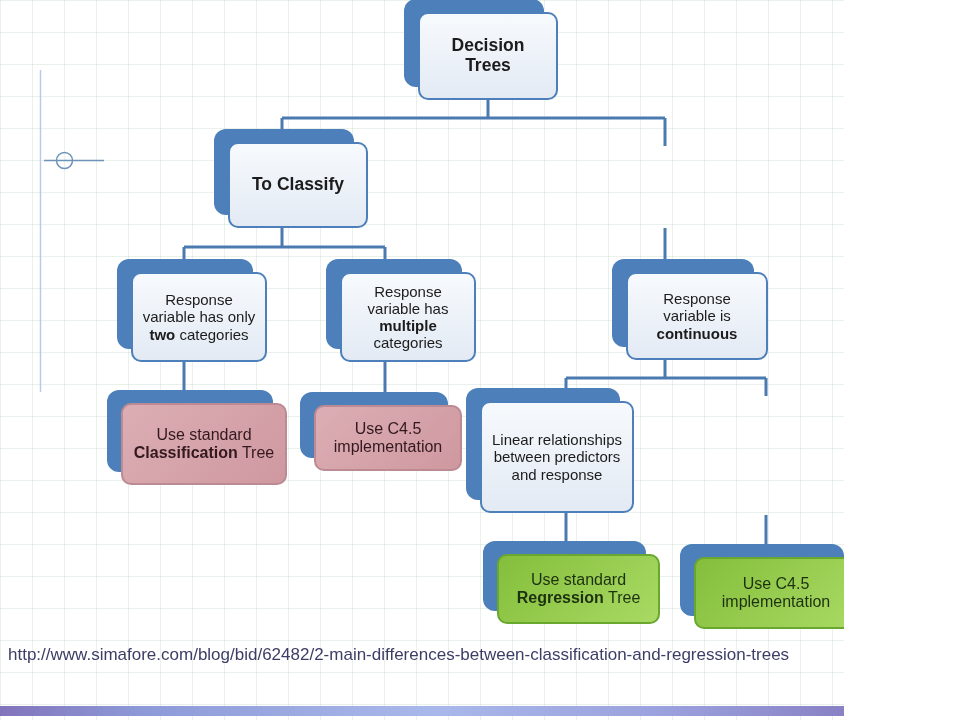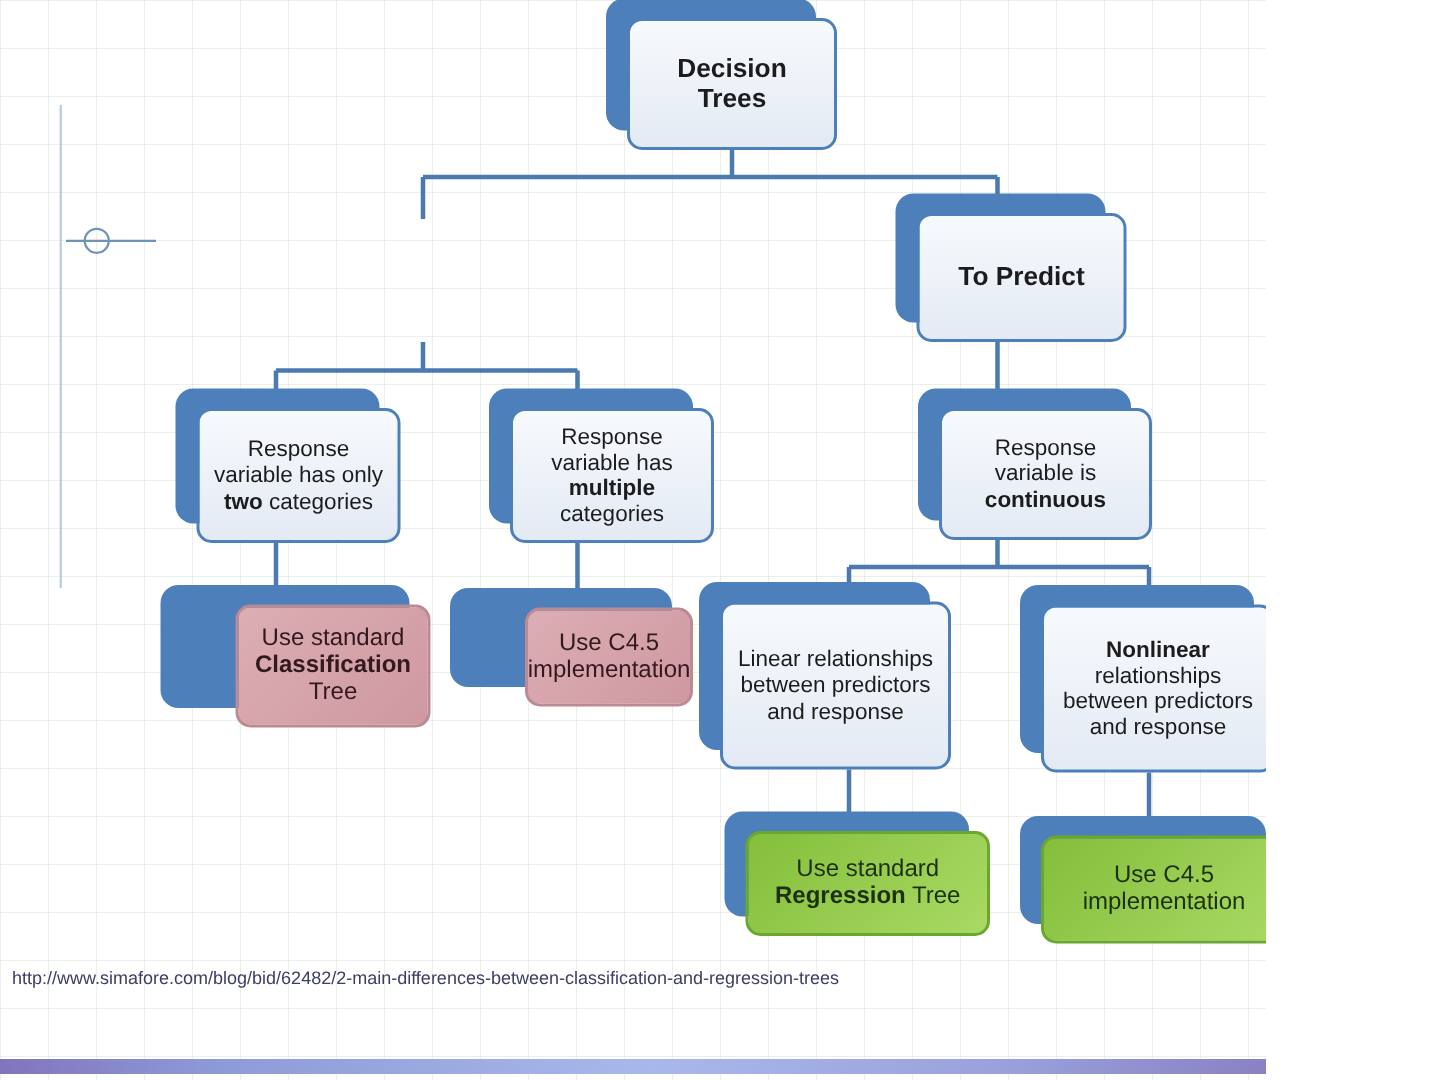--- a/index.html
+++ b/index.html
@@ -18,24 +18,24 @@
   .node .front{position:absolute;left:0;top:0;right:0;bottom:0;
     background:linear-gradient(180deg,#f7fafd 0%,#e3eaf4 100%);
     border:2px solid #4d80ba;border-radius:10px;
     display:flex;align-items:center;justify-content:center;text-align:center;
     padding:4px 9px;box-sizing:border-box;line-height:1.14;}
   .lvl1 .front{font-size:17.5px;font-weight:600;}
   .mid  .front{font-size:15px;}
   .leaf .front{font-size:16px;}
   .front b{font-weight:700;}
   .front.pink{background:linear-gradient(135deg,#dcaeb4 0%,#cf98a0 100%);
-    border-color:#bb8a92;color:#33191f;margin-left:36px;}
+    border-color:#bb8a92;color:#33191f;}
   .front.green{background:linear-gradient(135deg,#84be3b 0%,#a9da64 100%);
     border-color:#6aa72e;color:#1d3110;align-items:center;}
-  .footer-url{position:absolute;left:8px;top:645px;font-size:12px;color:#3d3d66;white-space:nowrap;}
+  .footer-url{position:absolute;left:8px;top:645px;font-size:17px;color:#3d3d66;white-space:nowrap;}
   .page-number{position:absolute;left:853px;top:704px;font-size:17px;color:#42426a;}
   .bottom-bar{position:absolute;left:0;top:706px;width:960px;height:10px;
     background:linear-gradient(90deg,#8274bc 0%,#8d9ad8 15%,#a9b8ea 45%,#9aa0dc 70%,#7d6db5 100%);}
 </style>
 </head>
 <body>
 
 <div class="slide">
 
   <svg class="overlay" viewBox="0 0 960 720">
@@ -58,27 +58,27 @@
     <path d="M766 515 V551" fill="none" stroke="#4a7ab0" stroke-width="3"></path>
   </svg>
 
   <div class="node lvl1" style="left:418px;top:12px;width:140px;height:88px">
     <div class="shadow"></div>
     <div class="front">
       <span><span>Decision Trees</span><b></b><span></span></span>
     </div>
   </div>
 
-
-  <div class="node lvl1" style="left:611px;top:142px;width:140px;height:86px">
+  <div class="node lvl1" style="left:228px;top:142px;width:140px;height:86px">
     <div class="shadow"></div>
     <div class="front">
-      <span><span>To Predict</span><b></b><span></span></span>
+      <span><span>To Classify</span><b></b><span></span></span>
     </div>
   </div>
+
 
   <div class="node mid" style="left:131px;top:272px;width:136px;height:90px">
     <div class="shadow"></div>
     <div class="front">
       <span><span>Response variable has only </span><b>two</b><span> categories</span></span>
     </div>
   </div>
 
   <div class="node mid" style="left:340px;top:272px;width:136px;height:90px">
     <div class="shadow"></div>
@@ -108,26 +108,20 @@
     </div>
   </div>
 
   <div class="node mid" style="left:480px;top:401px;width:154px;height:112px">
     <div class="shadow"></div>
     <div class="front">
       <span><span>Linear relationships between predictors and response</span><b></b><span></span></span>
     </div>
   </div>
 
-  <div class="node mid" style="left:694px;top:403px;width:156px;height:112px">
-    <div class="shadow"></div>
-    <div class="front">
-      <span><span></span><b>Nonlinear</b><span> relationships between predictors and response</span></span>
-    </div>
-  </div>
 
   <div class="node leaf" style="left:497px;top:554px;width:163px;height:70px">
     <div class="shadow"></div>
     <div class="front green">
       <span><span>Use standard </span><b>Regression</b><span> Tree</span></span>
     </div>
   </div>
 
   <div class="node leaf" style="left:694px;top:557px;width:164px;height:72px">
     <div class="shadow"></div>

